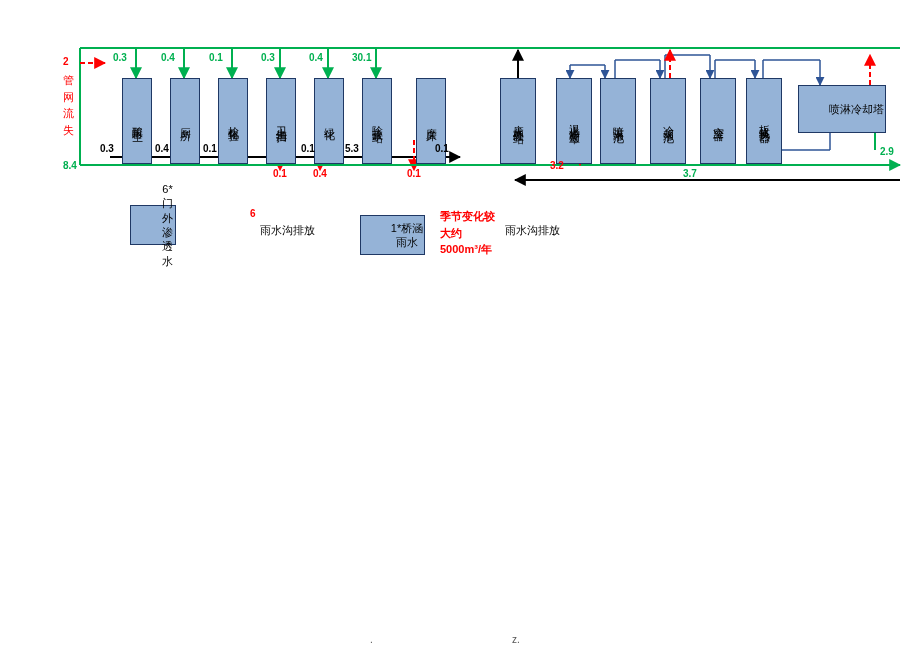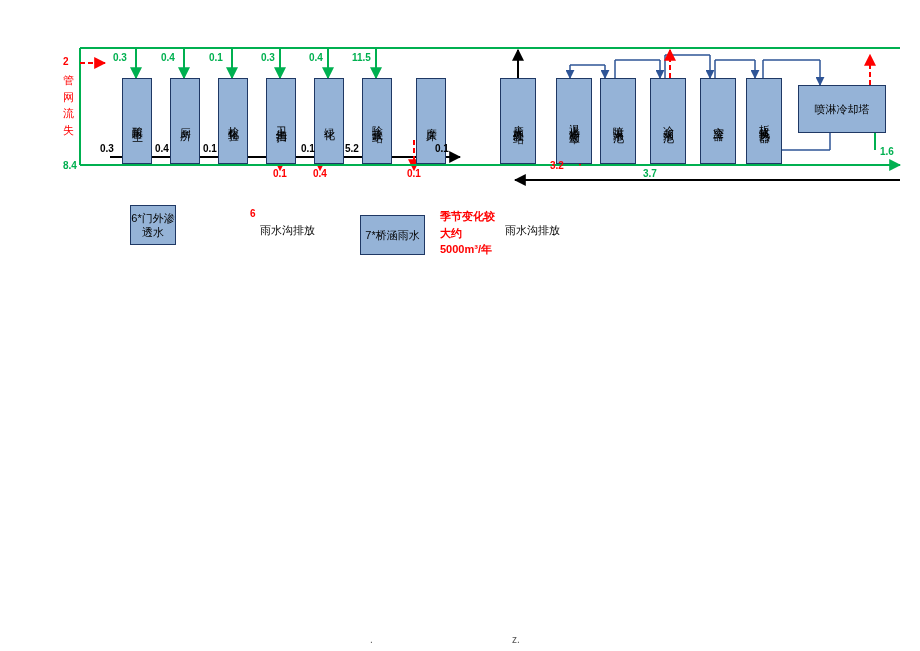--- a/index.html
+++ b/index.html
@@ -1,20 +1,20 @@
 <!DOCTYPE html>
 <html><head>
 <meta charset="utf-8">
 <style>
   html,body{margin:0;padding:0;background:#fff;font-family:"Microsoft YaHei",Arial,sans-serif;font-size:10px;}
   .page{position:relative;width:920px;height:651px;}
   .box{position:absolute;background:#95b3d7;border:1.5px solid #1f3864;box-sizing:border-box;
        display:flex;align-items:center;justify-content:center;}
   .vlabel{writing-mode:vertical-rl;text-orientation:upright;letter-spacing:2px;color:#000;font-size:11px;}
-  .hlabel{color:#000;font-size:11px;text-align:center;line-height:1.3;}
+  .hlabel{color:#000;font-size:11px;text-align:center;line-height:1.3;padding-left:29px;}
   .num{position:absolute;font-weight:bold;font-size:10px;}
   .green{color:#00b050;}
   .red{color:#ff0000;}
   .black{color:#000;}
   .txt{position:absolute;font-size:11px;line-height:1.5;}
   .footer{position:absolute;font-size:10px;color:#555;}
 </style>
 </head>
 <body>
 <div class="page">
@@ -136,49 +136,49 @@
       <span class="vlabel">板式换热器</span>
     </div>
 <div class="box" style="left:798px;top:85px;width:88px;height:48px;">
       <span class="hlabel">喷淋冷却塔</span>
     </div>
 
 <div class="box" style="left:130px;top:205px;width:46px;height:40px;">
       <span class="hlabel">6*门外渗透水</span>
     </div>
 <div class="box" style="left:360px;top:215px;width:65px;height:40px;">
-      <span class="hlabel">7*桥涵雨水</span>
+      <span class="hlabel">1*桥涵雨水</span>
     </div>
 
 <span class="num green" style="left:113px;top:52px;">0.3</span>
 <span class="num green" style="left:161px;top:52px;">0.4</span>
 <span class="num green" style="left:209px;top:52px;">0.1</span>
 <span class="num green" style="left:261px;top:52px;">0.3</span>
 <span class="num green" style="left:309px;top:52px;">0.4</span>
-<span class="num green" style="left:352px;top:52px;">11.5</span>
+<span class="num green" style="left:352px;top:52px;">30.1</span>
 
 <span class="num black" style="left:100px;top:143px;">0.3</span>
 <span class="num black" style="left:155px;top:143px;">0.4</span>
 <span class="num black" style="left:203px;top:143px;">0.1</span>
 <span class="num black" style="left:301px;top:143px;">0.1</span>
-<span class="num black" style="left:345px;top:143px;">5.2</span>
+<span class="num black" style="left:345px;top:143px;">5.3</span>
 <span class="num black" style="left:435px;top:143px;">0.1</span>
 
 <span class="num red" style="left:273px;top:168px;">0.1</span>
 <span class="num red" style="left:313px;top:168px;">0.4</span>
 <span class="num red" style="left:407px;top:168px;">0.1</span>
 
 <span class="num green" style="left:63px;top:160px;">8.4</span>
-<span class="num green" style="left:880px;top:146px;">1.6</span>
+<span class="num green" style="left:880px;top:146px;">2.9</span>
 
 <span class="num red" style="left:63px;top:56px;">2</span>
 <div class="txt red" style="left:63px;top:72px;width:14px;">管网流失</div>
 
 <span class="num red" style="left:550px;top:160px;">3.2</span>
-<span class="num green" style="left:643px;top:168px;">3.7</span>
+<span class="num green" style="left:683px;top:168px;">3.7</span>
 
 <span class="num red" style="left:250px;top:208px;">6</span>
 <div class="txt black" style="left:260px;top:222px;width:60px;">雨水沟排放</div>
 <div class="txt red" style="left:440px;top:208px;width:58px;font-weight:bold;">季节变化较大约5000m³/年</div>
 <div class="txt black" style="left:505px;top:222px;width:60px;">雨水沟排放</div>
 
 <span class="footer" style="left:370px;top:634px;">.</span>
 <span class="footer" style="left:512px;top:634px;">z.</span>
 
 </div>

